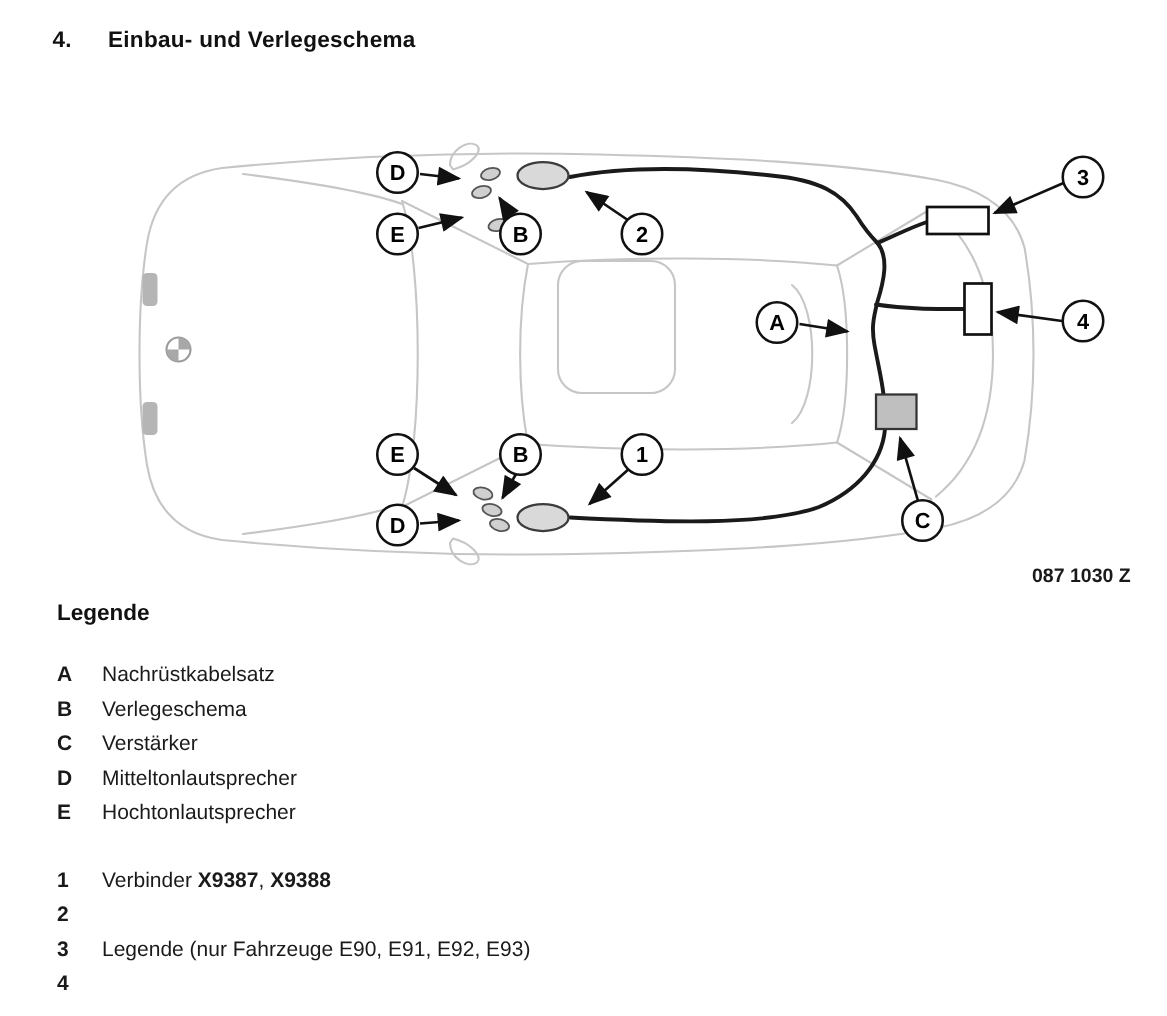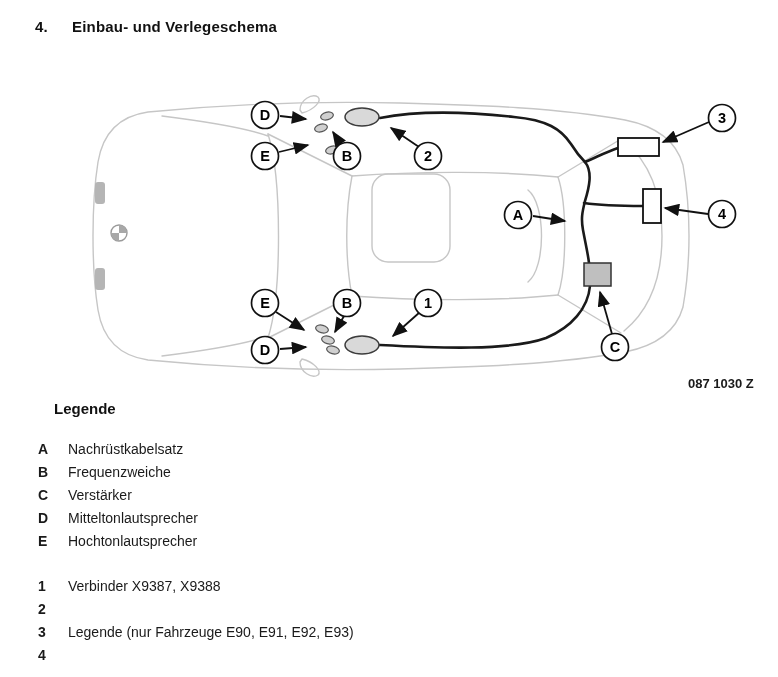--- a/index.html
+++ b/index.html
@@ -11,24 +11,24 @@
     position:absolute; left:35px; top:18px;
     display:flex; font-size:15px; font-weight:bold; letter-spacing:.2px;
   }
   .heading .num { width:37px; }
   .figure-svg { position:absolute; left:0; top:0; }
   .figure-number {
     position:absolute; left:688px; top:376px;
     font-size:13px; font-weight:600; color:#1a1a1a;
   }
   .legend { position:absolute; left:38px; top:400px; }
-  .legend-title { font-size:15px; font-weight:bold; margin:0 0 20px 16px; }
+  .legend-title { font-size:15px; font-weight:bold; margin:0 0 20px 0; }
   .legend-row { display:flex; align-items:center; height:23px; font-size:14px; color:#1a1a1a; }
   .legend-key { width:30px; font-weight:bold; }
-  .legend-text b { font-weight:normal; }
+  .legend-text b { font-weight:bold; }
   .legend-gap { height:22px; }
   svg text.callout-label {
     font-family:"Liberation Sans", sans-serif; font-size:14.5px; font-weight:bold; fill:#000;
   }
 </style>
 </head>
 <body>
 
 <div class="heading">
   <span class="num">4.</span>
@@ -137,21 +137,21 @@
 
 <div class="legend">
   <div class="legend-title">Legende</div>
 
   <div class="legend-row">
     <span class="legend-key">A</span>
     <span class="legend-text">Nachrüstkabelsatz</span>
   </div>
   <div class="legend-row">
     <span class="legend-key">B</span>
-    <span class="legend-text">Frequenzweiche</span>
+    <span class="legend-text">Verlegeschema</span>
   </div>
   <div class="legend-row">
     <span class="legend-key">C</span>
     <span class="legend-text">Verstärker</span>
   </div>
   <div class="legend-row">
     <span class="legend-key">D</span>
     <span class="legend-text">Mitteltonlautsprecher</span>
   </div>
   <div class="legend-row">

